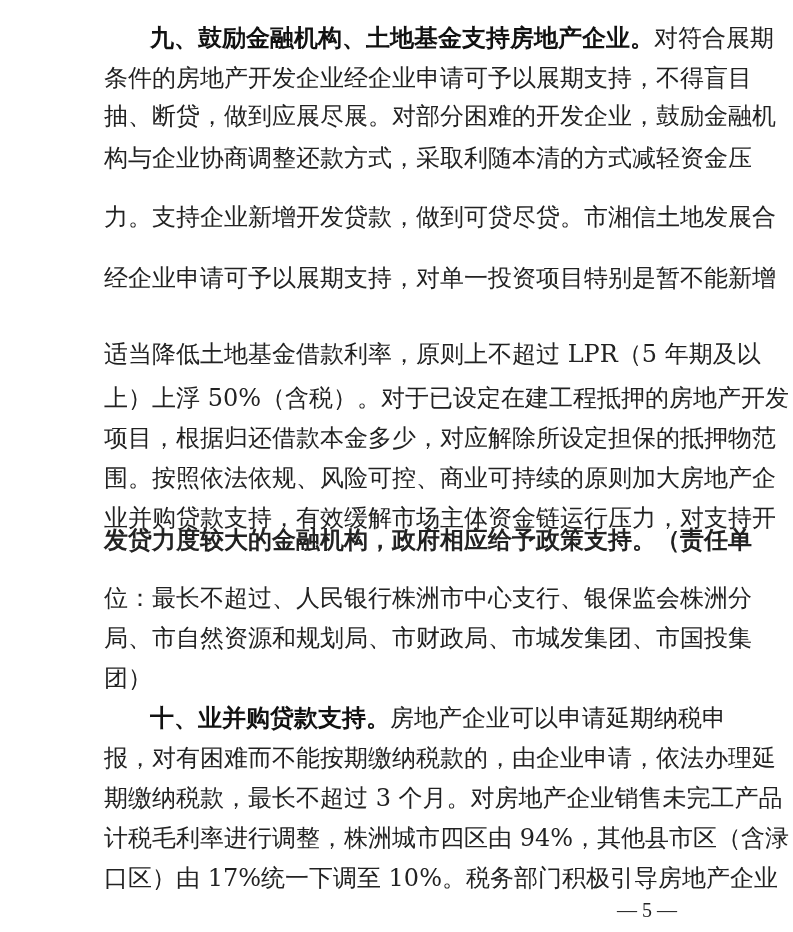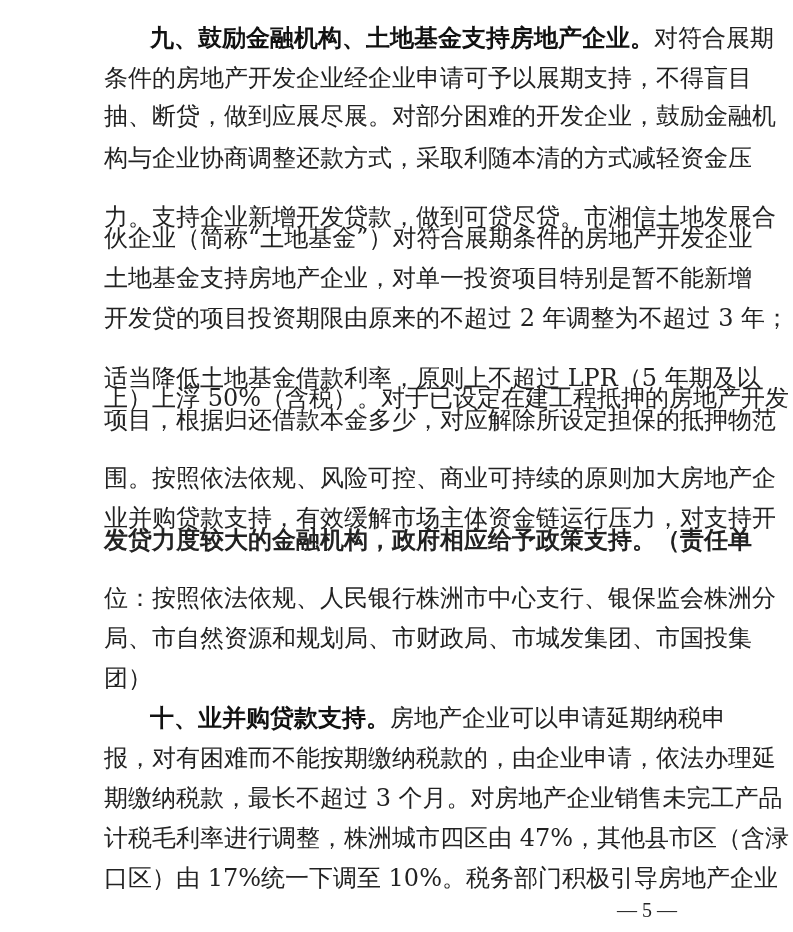--- a/index.html
+++ b/index.html
@@ -30,35 +30,33 @@
 
 <div class="page">
 
   <div class="line indent" style="top:18px;">
     <span class="bold">九、鼓励金融机构、土地基金支持房地产企业。</span><span>对符合展期</span>
   </div>
   <div class="line" style="top:58px;">条件的房地产开发企业经企业申请可予以展期支持，不得盲目</div>
   <div class="line" style="top:98px;font-family:Liberation Mono, monospace;">抽、断贷，做到应展尽展。对部分困难的开发企业，鼓励金融机</div>
   <div class="line" style="top:138px;">构与企业协商调整还款方式，采取利随本清的方式减轻资金压</div>
   <div class="line" style="top:189px;margin-top:8px;">力。支持企业新增开发贷款，做到可贷尽贷。市湘信土地发展合</div>
-  <div class="line" style="top:218px;">伙企业（简称“土地基金”）对符合展期条件的房地产开发企业</div>
-  <div class="line" style="top:258px;">土地基金支持房地产企业，对单一投资项目特别是暂不能新增</div>
-  <div class="line" style="top:298px;">开发贷的项目投资期限由原来的不超过 2 年调整为不超过 3 年；</div>
-  <div class="line" style="top:358px;">适当降低土地基金借款利率，原则上不超过 LPR（5 年期及以</div>
+  <div class="line" style="top:258px;">经企业申请可予以展期支持，对单一投资项目特别是暂不能新增</div>
+  <div class="line" style="top:334px;">适当降低土地基金借款利率，原则上不超过 LPR（5 年期及以</div>
   <div class="line" style="top:378px;">上）上浮 50%（含税）。对于已设定在建工程抵押的房地产开发</div>
-  <div class="line" style="top:400px;">项目，根据归还借款本金多少，对应解除所设定担保的抵押物范</div>
+  <div class="line" style="top:418px;">项目，根据归还借款本金多少，对应解除所设定担保的抵押物范</div>
   <div class="line" style="top:458px;">围。按照依法依规、风险可控、商业可持续的原则加大房地产企</div>
   <div class="line" style="top:498px;">业并购贷款支持，有效缓解市场主体资金链运行压力，对支持开</div>
   <div class="line" style="top:520px;font-weight:bold;">发贷力度较大的金融机构，政府相应给予政策支持。（责任单</div>
-  <div class="line" style="top:578px;">位：按照依法依规、人民银行株洲市中心支行、银保监会株洲分</div>
+  <div class="line" style="top:578px;">位：最长不超过、人民银行株洲市中心支行、银保监会株洲分</div>
   <div class="line" style="top:618px;">局、市自然资源和规划局、市财政局、市城发集团、市国投集</div>
   <div class="line short" style="top:658px;">团）</div>
 
   <div class="line indent" style="top:698px;">
     <span class="bold">十、业并购贷款支持。</span><span>房地产企业可以申请延期纳税申</span>
   </div>
   <div class="line" style="top:738px;">报，对有困难而不能按期缴纳税款的，由企业申请，依法办理延</div>
   <div class="line" style="top:778px;">期缴纳税款，最长不超过 3 个月。对房地产企业销售未完工产品</div>
-  <div class="line" style="top:818px;">计税毛利率进行调整，株洲城市四区由 47%，其他县市区（含渌</div>
+  <div class="line" style="top:818px;">计税毛利率进行调整，株洲城市四区由 94%，其他县市区（含渌</div>
   <div class="line" style="top:858px;">口区）由 17%统一下调至 10%。税务部门积极引导房地产企业</div>
 
   <div class="page-number">— 5 —</div>
 </div>
 
 </body></html>

